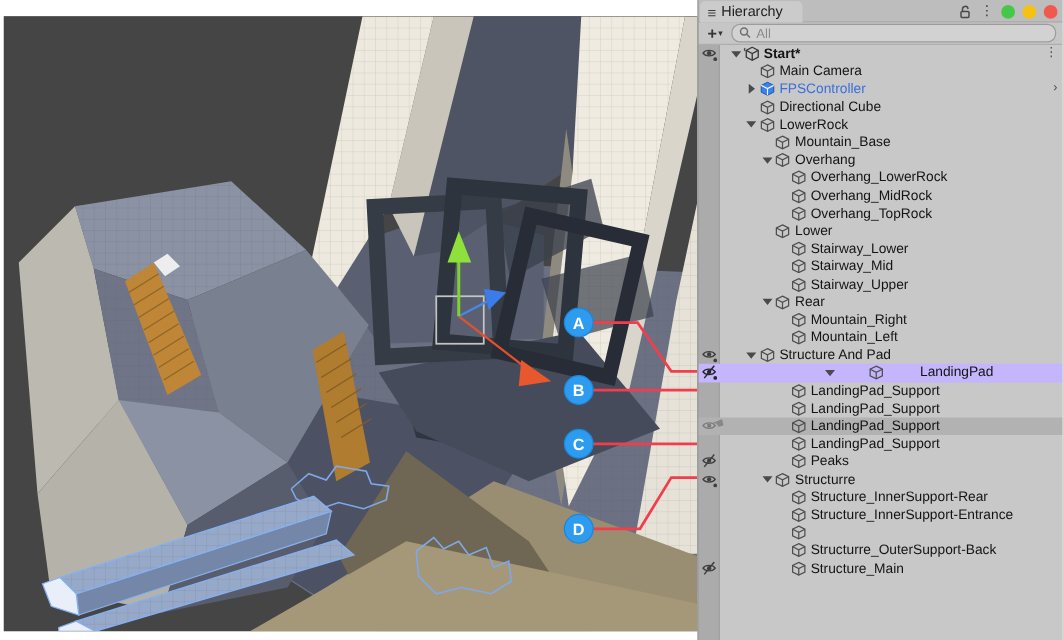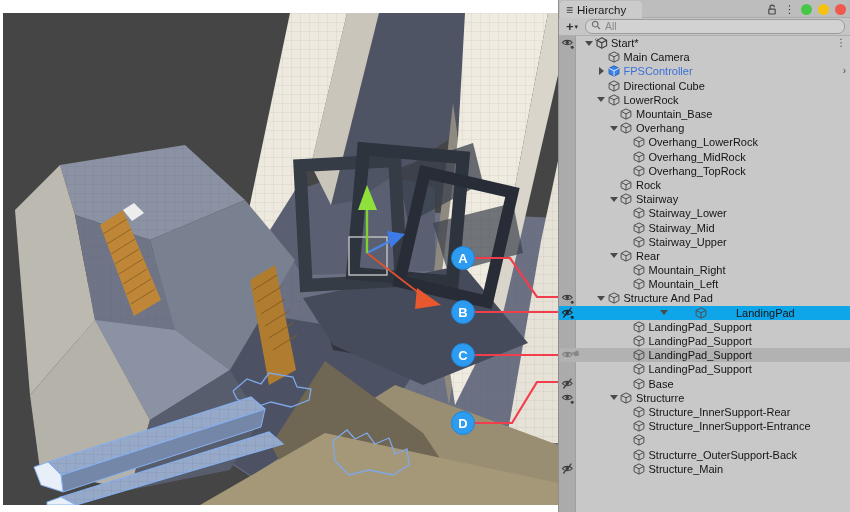--- a/index.html
+++ b/index.html
@@ -22,42 +22,42 @@
   .tab{position:absolute;left:1px;top:1px;width:82px;height:17px;background:#CBCBCB;border-radius:4px 4px 0 0;
        display:flex;align-items:center;gap:4px;padding-left:6px;box-sizing:border-box;font-size:11.5px;color:#1c1c1c;}
   .tab .ham{font-size:12px;color:#3a3a3a;line-height:1;}
   .winbtns{position:absolute;right:4px;top:0;height:18px;display:flex;align-items:center;gap:6px;}
   .wb-circle{width:11px;height:11px;border-radius:50%;}
   .kebab{color:#3c3c3c;font-size:11px;line-height:1;letter-spacing:0;}
   .toolbar{height:18px;background:#C6C6C6;display:flex;align-items:center;border-bottom:1px solid #aeaeae;box-sizing:border-box;}
   .plusbtn{width:26px;flex:none;display:flex;align-items:center;justify-content:center;color:#333;font-size:13px;font-weight:bold;gap:1px;}
   .plusbtn .dd{font-size:7px;font-weight:normal;}
   .searchbox{flex:1;height:13px;margin:0 5px 0 0;background:#D2D2D2;border:1px solid #9c9c9c;border-radius:7px;
-             display:flex;align-items:flex-start;padding:0 5px;gap:3px;}
+             display:flex;align-items:center;padding:0 5px;gap:3px;}
   .searchbox input{flex:1;border:none;background:transparent;outline:none;font-size:10.5px;color:#555;
                    font-family:"Liberation Sans", sans-serif;padding:0;min-width:0;}
   .searchbox input::placeholder{color:#8a8a8a;}
 
   .treewrap{position:absolute;left:0;top:36px;right:0;bottom:0;}
   .gutterstrip{position:absolute;left:0;top:0;bottom:0;width:17px;background:#ABABAB;border-right:1px solid #a0a0a0;box-sizing:border-box;}
   .tree{position:absolute;left:0;top:0;right:0;}
   .h-row{position:relative;display:flex;align-items:center;height:14.19px;white-space:nowrap;}
-  .h-row.sel{background:#0ea5e9;gap:25px;}
+  .h-row.sel{background:#c4b5fd;gap:25px;}
   .h-row.hl{background:#B2B2B2;}
   .gcell{width:17px;height:100%;flex:none;position:relative;}
   .gcell svg{position:absolute;left:2px;top:50%;transform:translateY(-50%);}
   .gcell .hand{position:absolute;left:11px;top:50%;transform:translateY(-58%) scaleX(-1) rotate(18deg);
                color:#878787;font-size:11px;line-height:1;}
   .indent{flex:none;height:1px;}
   .arrowcell{width:13px;flex:none;display:flex;align-items:center;justify-content:center;height:100%;}
   .tri-down{width:0;height:0;border-left:4px solid transparent;border-right:4px solid transparent;border-top:5px solid #4a4a4a;}
   .tri-right{width:0;height:0;border-top:4px solid transparent;border-bottom:4px solid transparent;border-left:5px solid #4a4a4a;}
   .objicon{width:13px;height:13px;flex:none;margin-right:3px;display:flex;align-items:center;}
   .lbl{font-size:11px;color:#141414;}
-  .h-row.boldrow .lbl{font-weight:normal;}
+  .h-row.boldrow .lbl{font-weight:bold;}
   .h-row.prefabrow .lbl{color:#3B6FD6;}
   .rightic{margin-left:auto;margin-right:4px;color:#4d4d4d;font-size:10px;line-height:1;}
 </style>
 </head>
 <body>
 
 <div class="stage">
 
   <div class="scene">
     <svg width="555" height="492" viewBox="0 0 555 492">
@@ -361,35 +361,21 @@
           <div class="h-row">
             <div class="gcell"></div>
             <div class="indent" style="width: 31px;"></div>
             <div class="arrowcell"></div>
             <div class="objicon">
               <svg width="12" height="12" viewBox="0 0 12 12">
                 <path d="M6,0.9 L10.9,3.35 V8.65 L6,11.1 L1.1,8.65 V3.35 Z" fill="none" stroke="#4f4f4f" stroke-width="1"></path>
                 <path d="M1.1,3.35 L6,5.8 L10.9,3.35 M6,5.8 V11.1" fill="none" stroke="#4f4f4f" stroke-width="1"></path>
               </svg>
             </div>
-            <span class="lbl">Rock</span>
-          </div>
-          <div class="h-row">
-            <div class="gcell"></div>
-            <div class="indent" style="width: 31px;"></div>
-            <div class="arrowcell">
-              <span class="tri-down"></span>
-            </div>
-            <div class="objicon">
-              <svg width="12" height="12" viewBox="0 0 12 12">
-                <path d="M6,0.9 L10.9,3.35 V8.65 L6,11.1 L1.1,8.65 V3.35 Z" fill="none" stroke="#4f4f4f" stroke-width="1"></path>
-                <path d="M1.1,3.35 L6,5.8 L10.9,3.35 M6,5.8 V11.1" fill="none" stroke="#4f4f4f" stroke-width="1"></path>
-              </svg>
-            </div>
-            <span class="lbl">Stairway</span>
+            <span class="lbl">Lower</span>
           </div>
           <div class="h-row">
             <div class="gcell"></div>
             <div class="indent" style="width: 43.5px;"></div>
             <div class="arrowcell"></div>
             <div class="objicon">
               <svg width="12" height="12" viewBox="0 0 12 12">
                 <path d="M6,0.9 L10.9,3.35 V8.65 L6,11.1 L1.1,8.65 V3.35 Z" fill="none" stroke="#4f4f4f" stroke-width="1"></path>
                 <path d="M1.1,3.35 L6,5.8 L10.9,3.35 M6,5.8 V11.1" fill="none" stroke="#4f4f4f" stroke-width="1"></path>
               </svg>
@@ -562,21 +548,21 @@
               </svg>
             </div>
             <div class="indent" style="width: 43.5px;"></div>
             <div class="arrowcell"></div>
             <div class="objicon">
               <svg width="12" height="12" viewBox="0 0 12 12">
                 <path d="M6,0.9 L10.9,3.35 V8.65 L6,11.1 L1.1,8.65 V3.35 Z" fill="none" stroke="#4f4f4f" stroke-width="1"></path>
                 <path d="M1.1,3.35 L6,5.8 L10.9,3.35 M6,5.8 V11.1" fill="none" stroke="#4f4f4f" stroke-width="1"></path>
               </svg>
             </div>
-            <span class="lbl">Base</span>
+            <span class="lbl">Peaks</span>
           </div>
           <div class="h-row">
             <div class="gcell">
               <svg width="13" height="13" viewBox="0 0 13 13">
                 <path d="M1.4,6 C3.3,3.1 9.3,3.1 11.2,6 C9.3,8.9 3.3,8.9 1.4,6 Z" fill="none" stroke="#3f3f3f" stroke-width="1.1"></path>
                 <circle cx="6.3" cy="6" r="1.7" fill="#3f3f3f"></circle>
                 <circle cx="11.2" cy="10.8" r="1.5" fill="#3f3f3f"></circle>
               </svg>
             </div>
             <div class="indent" style="width: 31px;"></div>

